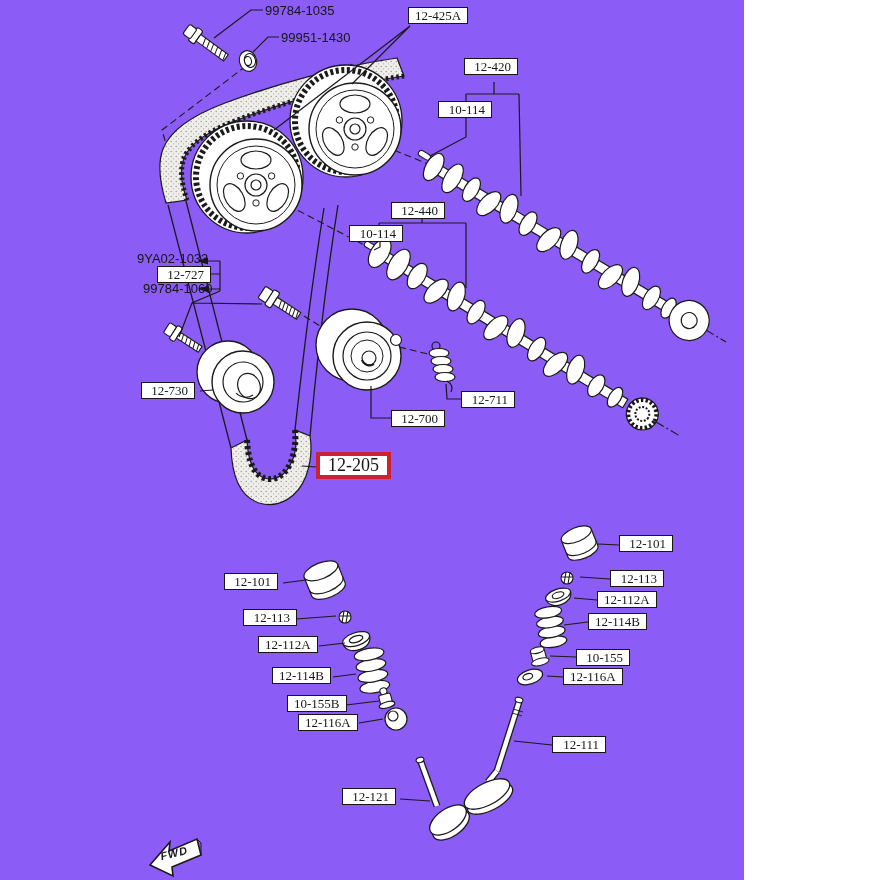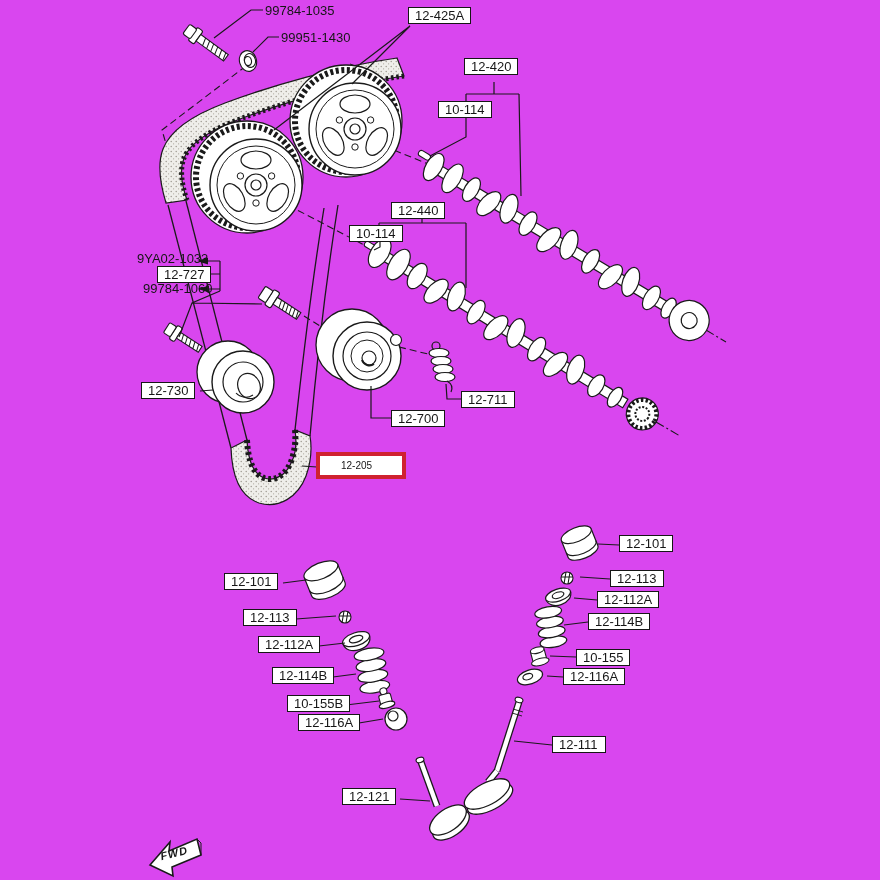--- a/index.html
+++ b/index.html
@@ -1,21 +1,21 @@
 <!DOCTYPE html>
 <html><head>
 <meta charset="utf-8">
 <style>
   html,body{margin:0;padding:0;background:#fff;}
-  .stage{position:relative;width:880px;height:880px;background:#d946ef;overflow:hidden;
+  .stage{position:relative;width:744px;height:880px;background:#8b5cf6;overflow:hidden;
          font-family:"Liberation Sans",sans-serif;}
   .art{position:absolute;left:0;top:0;}
   .lbl{position:absolute;font-size:13px;line-height:15px;color:#161616;white-space:nowrap;}
-  .box{border:1.6px solid #161616;background:#fff;padding:0 6px;min-width:40px;text-align:left;}
-  .red{border:4.5px solid #cf2230;padding:2px 21px;font-size:10px;}
+  .box{border:1.6px solid #161616;background:#fff;padding:0 6px;min-width:40px;text-align:right;font-family:Liberation Serif, serif;}
+  .red{border:4.5px solid #cf2230;padding:2px 8px;font-size:18px;}
   .plain{background:transparent;}
   .fwd{position:absolute;left:160px;top:847px;font-size:11px;font-style:italic;font-weight:bold;
        transform:rotate(-14deg);letter-spacing:1px;color:#161616;}
 </style>
 </head>
 <body>
 
 <div class="stage">
 
 <svg class="art" width="880" height="880" viewBox="0 0 880 880">

